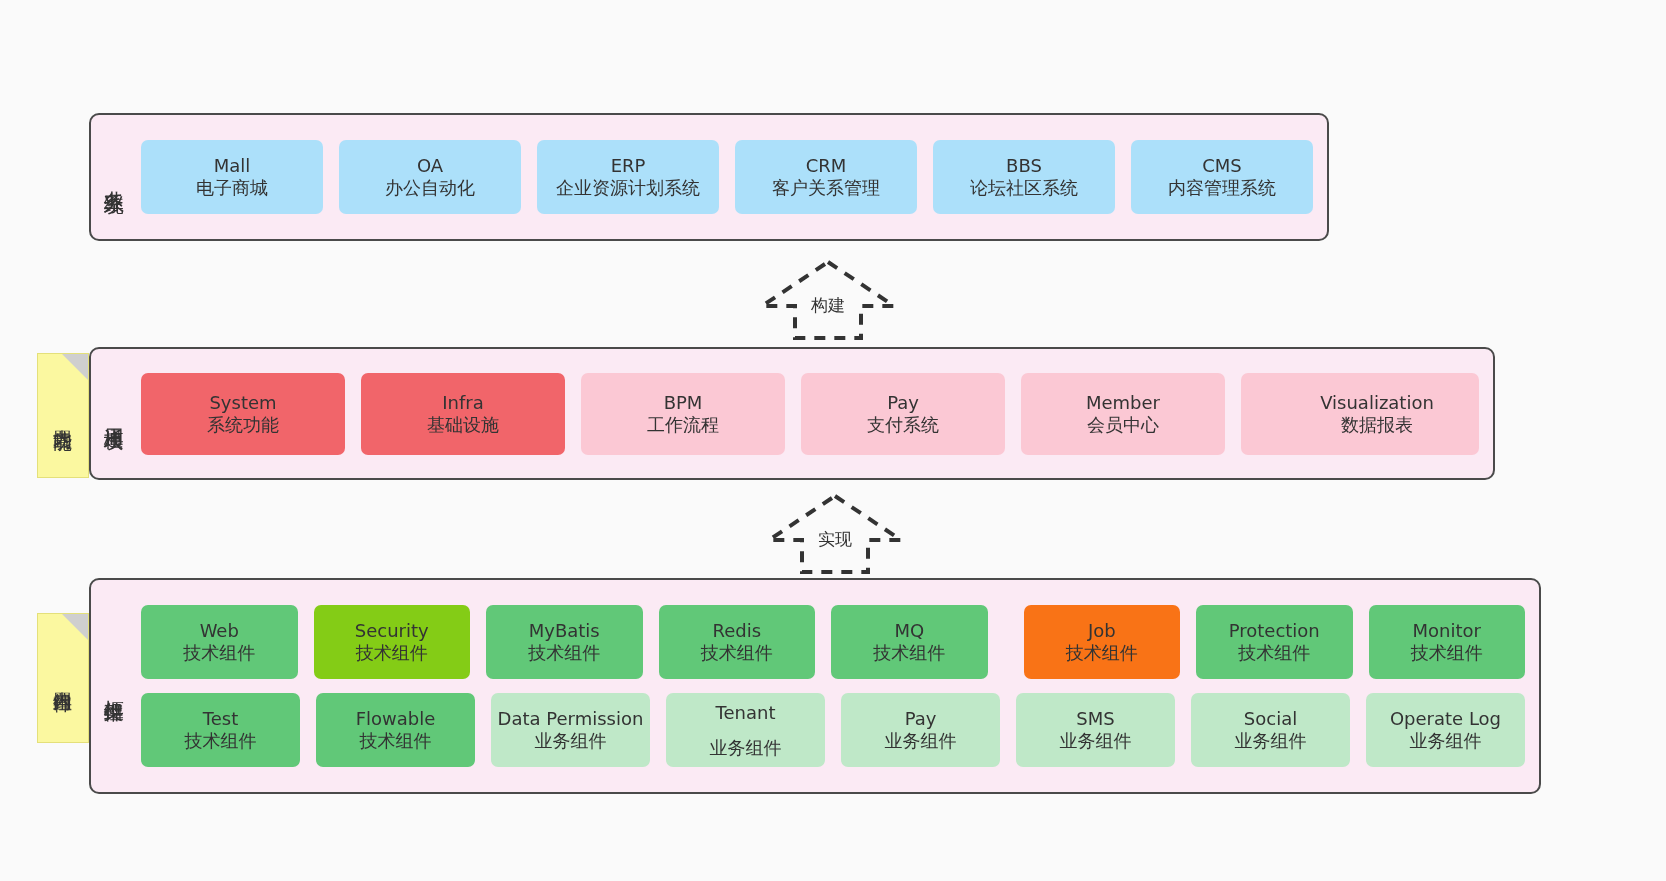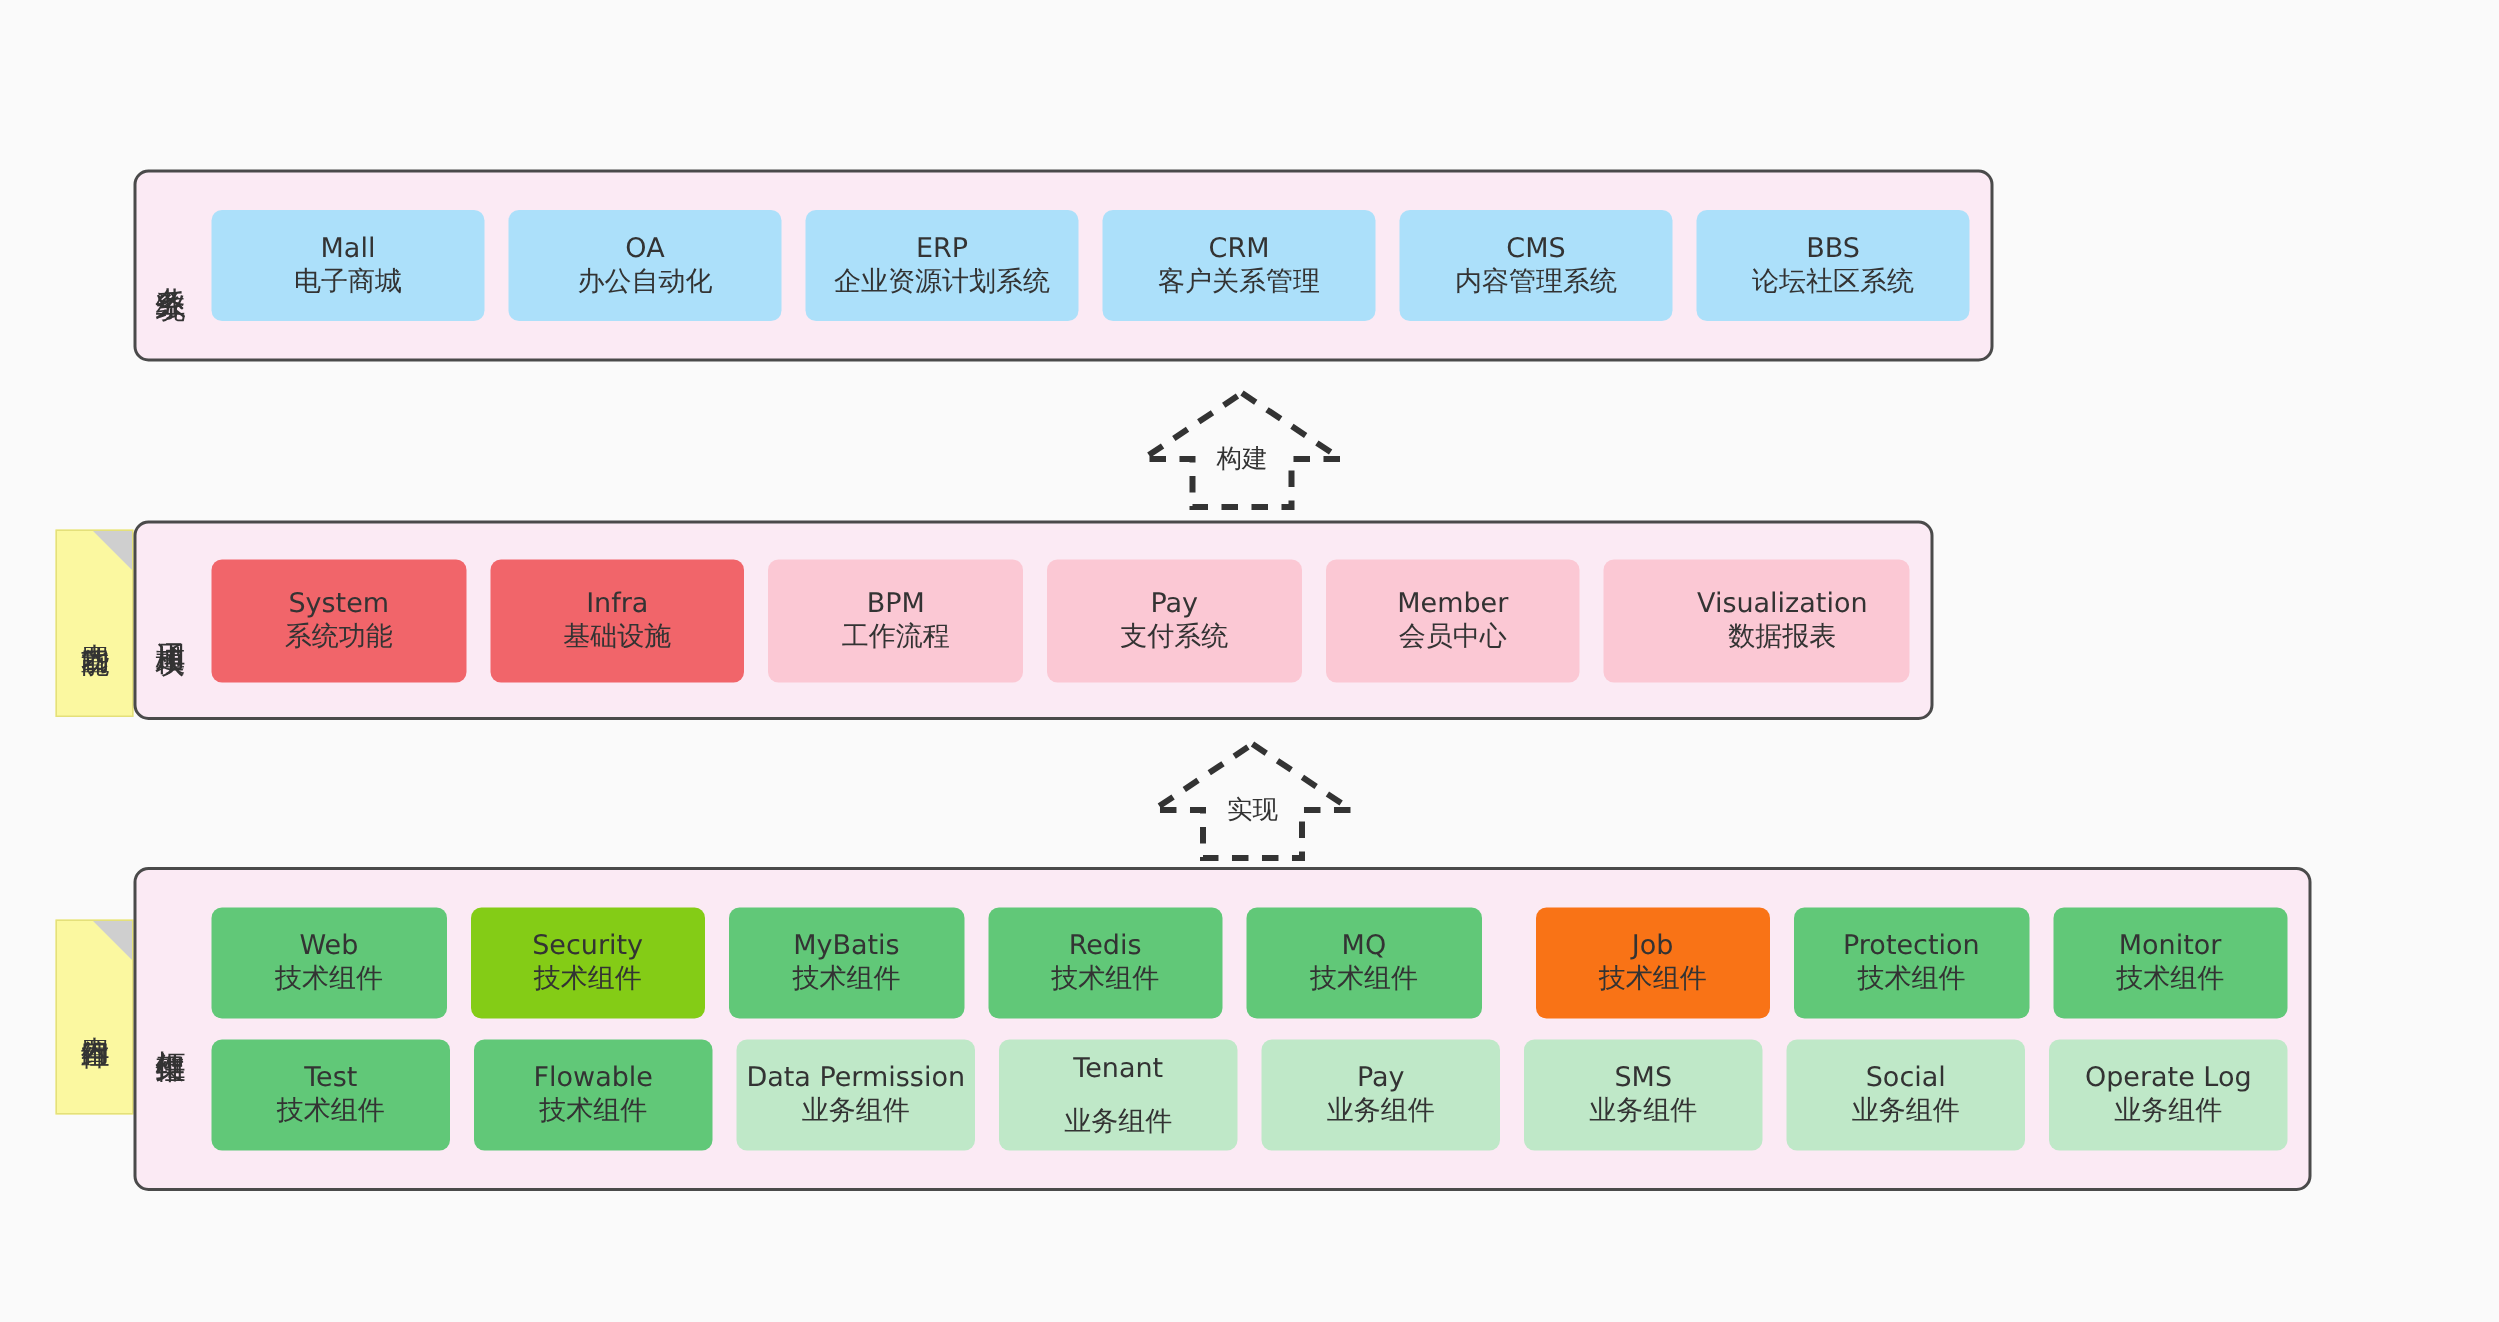--- a/index.html
+++ b/index.html
@@ -140,43 +140,43 @@
           </div>
           <div class="cell" style="background: rgb(172, 224, 250);">
             <span class="en">ERP</span>
             <span class="cn">企业资源计划系统</span>
           </div>
           <div class="cell" style="background: rgb(172, 224, 250);">
             <span class="en">CRM</span>
             <span class="cn">客户关系管理</span>
           </div>
           <div class="cell" style="background: rgb(172, 224, 250);">
+            <span class="en">BBS</span>
+            <span class="cn">论坛社区系统</span>
+          </div>
+          <div class="cell" style="background: rgb(172, 224, 250);">
             <span class="en">CMS</span>
             <span class="cn">内容管理系统</span>
-          </div>
-          <div class="cell" style="background: rgb(172, 224, 250);">
-            <span class="en">BBS</span>
-            <span class="cn">论坛社区系统</span>
           </div>
         </div>
     </div>
   </div>
 
   <div class="connector" id="conn-build" style="left:757px; top:258px; width:142px; height:84px;">
     <svg width="142" height="84" viewBox="0 0 142 84" aria-hidden="true">
       <path d="M 71 4 L 137 48 L 104 48 L 104 80 L 38 80 L 38 48 L 5 48 Z" fill="none" stroke="#333333" stroke-width="4" stroke-dasharray="11 9" stroke-linejoin="miter"></path>
     </svg>
     <div class="conn-label" style="top:36px;">构建</div>
   </div>
 
   <div class="note" id="note-modules" style="left:37px; top:353px; width:52px; height:125px;">
     <span>内置功能</span>
   </div>
 
-  <div class="layer" id="layer-modules" style="left:89px; top:347px; width:1200px; height:133px;">
+  <div class="layer" id="layer-modules" style="left:89px; top:347px; width:1406px; height:133px;">
     <div class="layer-title">通用模块</div>
     <div class="layer-body">
       <div class="row">
           <div class="cell" style="background: rgb(241, 101, 106);">
             <span class="en">System</span>
             <span class="cn">系统功能</span>
           </div>
           <div class="cell" style="background: rgb(241, 101, 106);">
             <span class="en">Infra</span>
             <span class="cn">基础设施</span>

